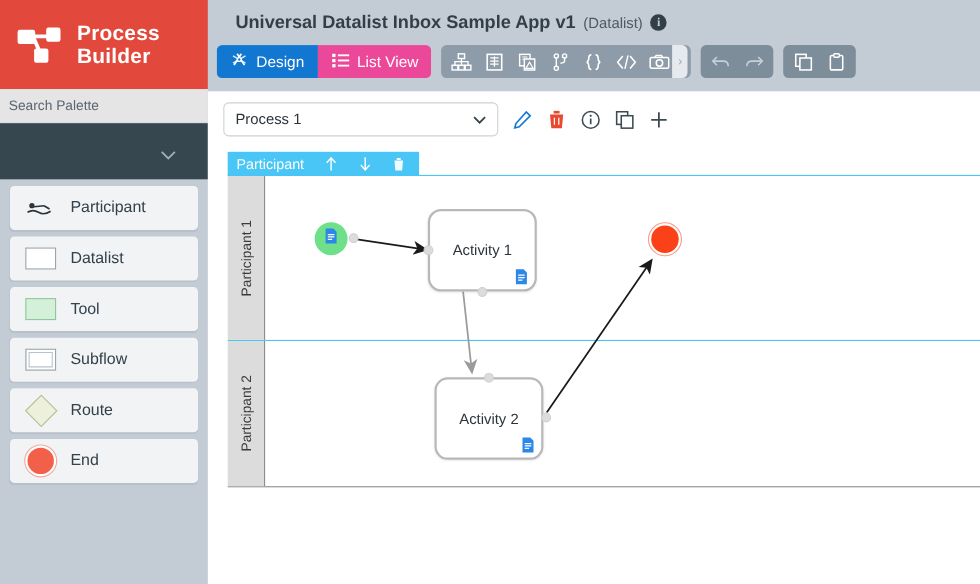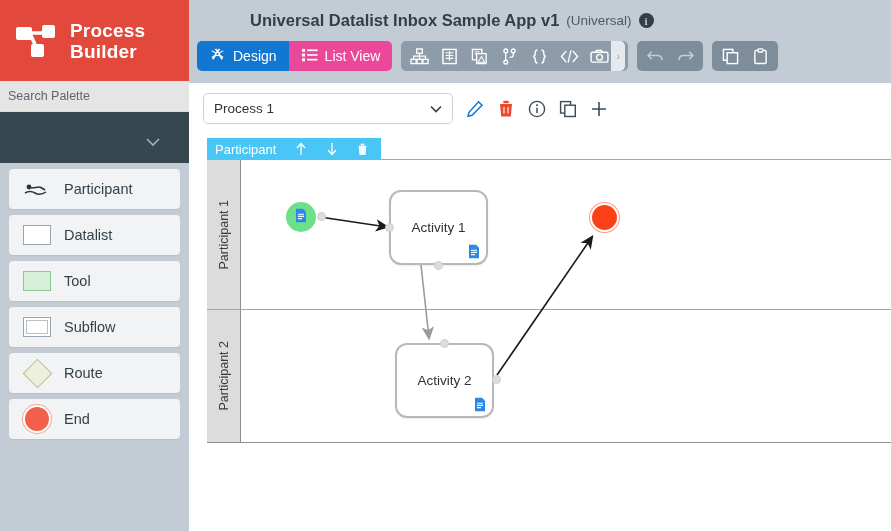--- a/index.html
+++ b/index.html
@@ -70,21 +70,20 @@
     border-radius: 3px 0 0 3px;
     display: flex; align-items: center; justify-content: center;
     color: #8b98a3; font-size: 10px;
   }
 
   
   .main { flex: 1 1 auto; height: 531px; background: #c3cbd4; position: relative; }
   .titlebar {
     height: 41px; display: flex; align-items: center; gap: 7px;
     padding-left: 25px;
-    margin-left: 36px;
   }
   .title-main { font-size: 16.5px; font-weight: bold; color: #333f48; }
   .title-sub  { font-size: 13.5px; color: #4c5a66; }
   .info-badge {
     width: 15px; height: 15px; border-radius: 50%; background: #333f48;
     color: #c3cbd4; font-size: 11px; font-weight: bold;
     display: flex; align-items: center; justify-content: center;
     font-family: "Liberation Serif", serif;
   }
 
@@ -269,21 +268,21 @@
 
     <div class="collapse-handle">
       <span>‹</span>
     </div>
   </div>
 
   <div class="main">
 
     <div class="titlebar">
       <span class="title-main">Universal Datalist Inbox Sample App v1</span>
-      <span class="title-sub">(Universal)</span>
+      <span class="title-sub">(Datalist)</span>
       <span class="info-badge">i</span>
     </div>
 
     <div class="toolbar">
 
       <div class="seg">
         <div class="seg-btn active">
           <span>
             <svg viewBox="0 0 18 18" width="17" height="17">
               <path d="M4 14 L11 3 M14 14 L7 3" stroke="#ffffff" stroke-width="1.7" fill="none"></path>

